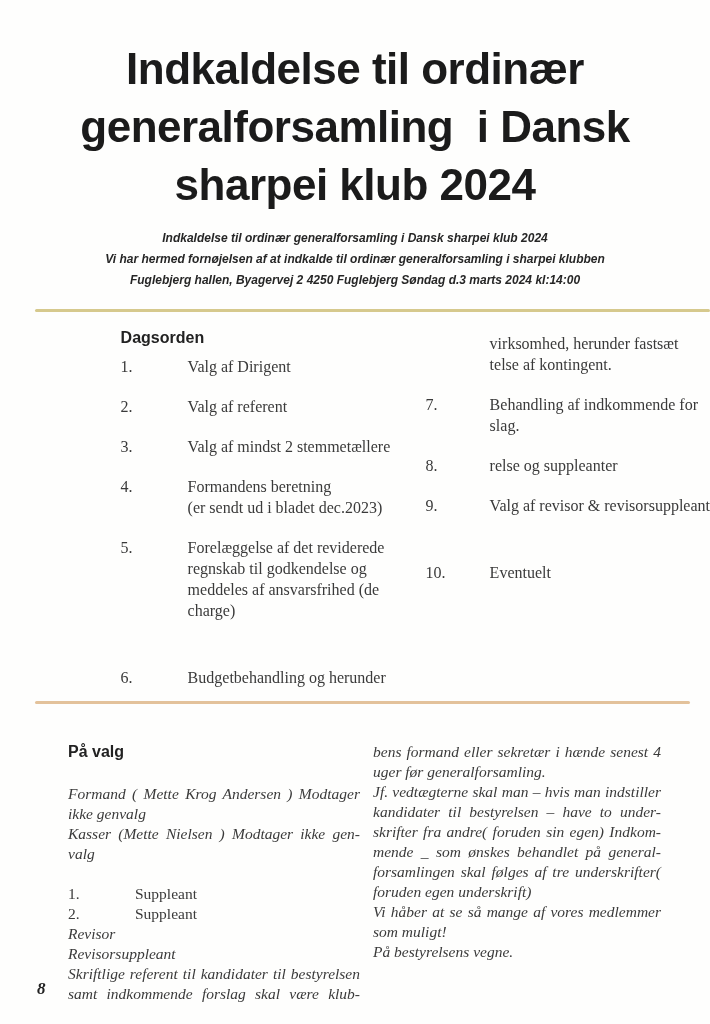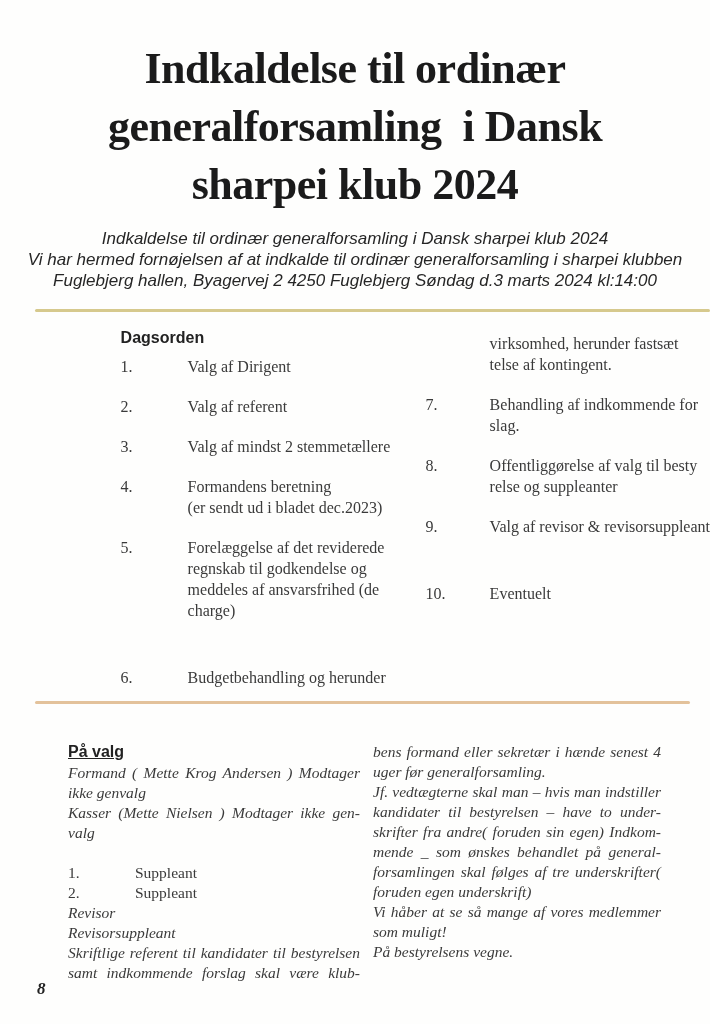--- a/index.html
+++ b/index.html
@@ -4,28 +4,28 @@
 <style>
   * { margin:0; padding:0; box-sizing:border-box; }
   html,body { background:#ffffff; }
   .page {
     width:710px; height:1024px; position:relative; overflow:hidden;
     background:#fefefdf; background:#fefefd;
     font-family:"Liberation Serif", serif; color:#3a3a3a;
   }
   .title {
     margin-top:40px; text-align:center;
-    font-family:Liberation Serif, serif; font-weight:bold;
+    font-family:Liberation Sans, sans-serif; font-weight:bold;
     font-size:44px; line-height:58px; letter-spacing:-0.5px; color:#1b1b1b;
   }
   .title-line { display:block; white-space:pre; }
   .subtitle {
     margin-top:14px; text-align:center;
-    font-family:"Liberation Sans", sans-serif; font-weight:normal; font-style:italic;
-    font-size:17px; line-height:21px; color:#262626;
+    font-family:"Liberation Sans", sans-serif; font-weight:bold; font-style:italic;
+    font-size:12px; line-height:21px; color:#262626;
   }
   .subtitle-line { display:block; white-space:pre; }
   .divider { height:3px; margin-left:35px; border-radius:2px; }
   .divider-top { width:675px; margin-top:18px; }
   .divider-bottom { width:655px; margin-top:13px; }
 
   .agenda { display:flex; padding:16px 0 0 68px; font-size:16px; line-height:21px;justify-content:flex-end; }
   .agenda-left { width:305px; flex:none; }
   .agenda-right { padding-top:5px; }
   .sec-heading {
@@ -35,21 +35,21 @@
   .ag-item { display:flex; margin-bottom:19px; }
   .ag-item:last-child { margin-bottom:0;margin-top:46px; }
   .ag-num-l { width:67px; flex:none; }
   .ag-num-r { width:64px; flex:none; }
   .tl { display:block; white-space:nowrap; }
 
   .election { display:flex; padding:38px 0 0 68px; font-size:15.5px; line-height:20px; }
   .el-left { width:305px; flex:none; }
   .el-left-inner { width:292px; }
   .el-right { width:288px; flex:none; }
-  .el-heading { margin-bottom:1px;text-decoration:underline; }
+  .el-heading { margin-bottom:22px; }
   .eline { display:block; white-space:pre;font-style:italic; }
   .jl { white-space:normal; text-align:justify; text-align-last:justify; }
   .el-list { margin-top:20px; }
   .el-row { display:flex; }
   .el-num { width:67px; flex:none; }
 
   .page-number {
     position:absolute; left:37px; top:979px;
     font-weight:bold; font-style:italic; font-size:17px; color:#222;
   }
@@ -137,21 +137,20 @@
         <span class="ag-num-r">7.</span>
         <span>
           <span class="tl">Behandling af indkommende for</span>
           <span class="tl">slag.</span>
         </span>
       </div>
 
       <div class="ag-item">
         <span class="ag-num-r">8.</span>
         <span>
-          <span class="tl">Offentliggørelse af valg til besty</span>
           <span class="tl">relse og suppleanter</span>
         </span>
       </div>
 
       <div class="ag-item">
         <span class="ag-num-r">9.</span>
         <span>
           <span class="tl">Valg af revisor &amp; revisorsuppleant</span>
         </span>
       </div>

